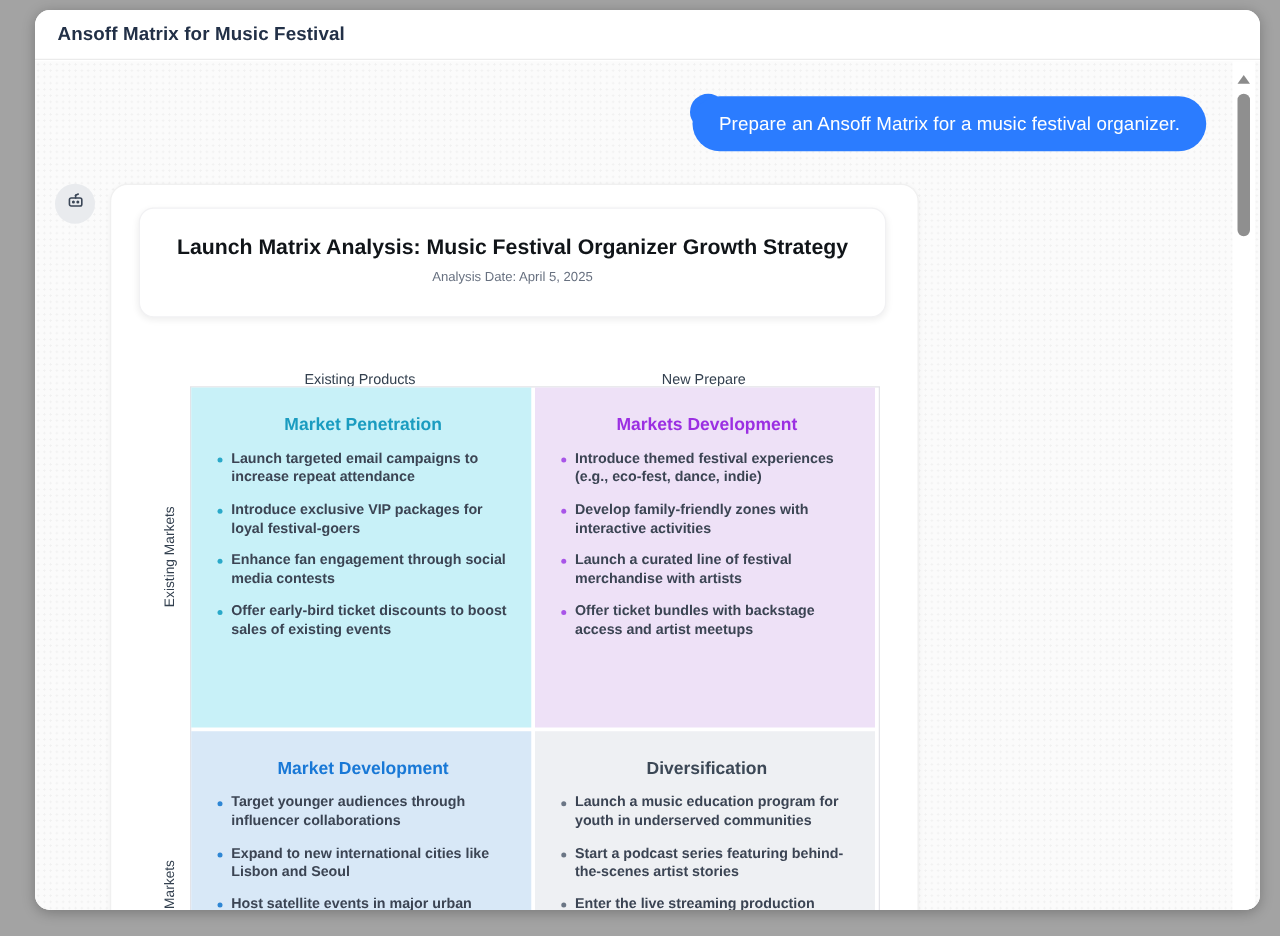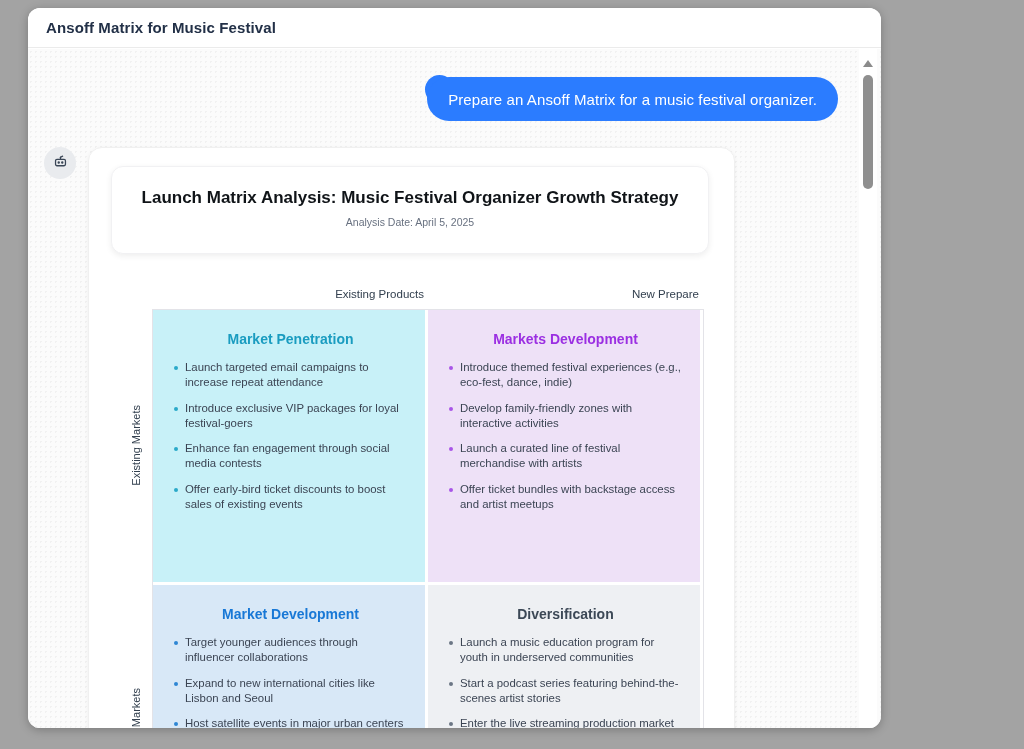--- a/index.html
+++ b/index.html
@@ -3,21 +3,21 @@
 <meta charset="utf-8">
 <style>
   * { margin:0; padding:0; box-sizing:border-box; }
   html,body { width:1024px; height:749px; overflow:hidden; }
   body {
     font-family:"Liberation Sans","DejaVu Sans",sans-serif;
     background:#a3a3a3;
     position:relative;
   }
   .window {
-    position:absolute; left:28px; top:8px; width:853px; height:720px;
+    position:absolute; left:28px; top:8px; width:980px; height:720px;
     background:#fff; border-radius:12px; overflow:hidden;
     box-shadow:0 2px 10px rgba(0,0,0,.25);
   }
   .titlebar {
     height:40px; background:#fff; border-bottom:1px solid #ebebeb;
     display:flex; align-items:center; padding:0 18px;
   }
   .titlebar .title { font-size:15px; font-weight:700; color:#223047; letter-spacing:.1px; }
   .chat {
     position:absolute; left:0; top:41px; right:0; bottom:0;
@@ -49,21 +49,21 @@
   }
   .report-header {
     position:absolute; left:22px; top:18px; width:598px; height:88px;
     background:#fff; border:1px solid #f1f1f3; border-radius:12px;
     box-shadow:0 2px 6px rgba(0,0,0,.07);
     text-align:center; padding-top:21px;
   }
   .report-title { font-size:17px; font-weight:700; color:#101418; }
   .report-date { margin-top:8px; font-size:10.5px; color:#687180; }
   .col-label {
-    position:absolute; top:140px; width:272px; text-align:right;
+    position:absolute; top:150px; width:272px; text-align:center;
     font-size:11.5px; color:#33404f;
   }
   .col-label.c0 { left:63px; }
   .col-label.c1 { left:338px; }
   .row-label {
     position:absolute; left:38px; width:18px; height:272px;
     display:flex; align-items:center; justify-content:center;
   }
   .row-label span {
     writing-mode:vertical-rl; transform:rotate(180deg);
@@ -74,21 +74,21 @@
   .matrix {
     position:absolute; left:63px; top:161px; width:552px;
     display:grid; grid-template-columns:272px 272px; grid-template-rows:272px 272px;
     gap:3px; background:#fff; border:1px solid #e3e3e8; padding:0;
   }
   .cell { padding:11px 16px 0 19px; overflow:hidden; }
   .cell h3 { text-align:center; font-size:14px; font-weight:700; margin:10px 0 13px; }
   .cell ul { list-style:none; }
   .cell li {
     position:relative; padding-left:13px; margin-bottom:10px;
-    font-size:11.4px; line-height:1.34; color:#3b4453;
+    font-size:11.4px; line-height:1.34; color:#3b4453;font-weight:bold;
   }
   .cell li::before {
     content:""; position:absolute; left:2px; top:6px;
     width:4px; height:4px; border-radius:50%; background:var(--dot);
   }
   .q0 { --dot:#2aa9c9; background:#c8f1f8; } .q0 h3 { color:#1a9cc0; }
   .q1 { --dot:#a855e8; background:#eee1f7; } .q1 h3 { color:#9b2fe2; }
   .q2 { --dot:#2e86d4; background:#d8e8f7; } .q2 h3 { color:#1878d6; }
   .q3 { --dot:#6b7685; background:#eef0f3; } .q3 h3 { color:#3c4856; }
   

